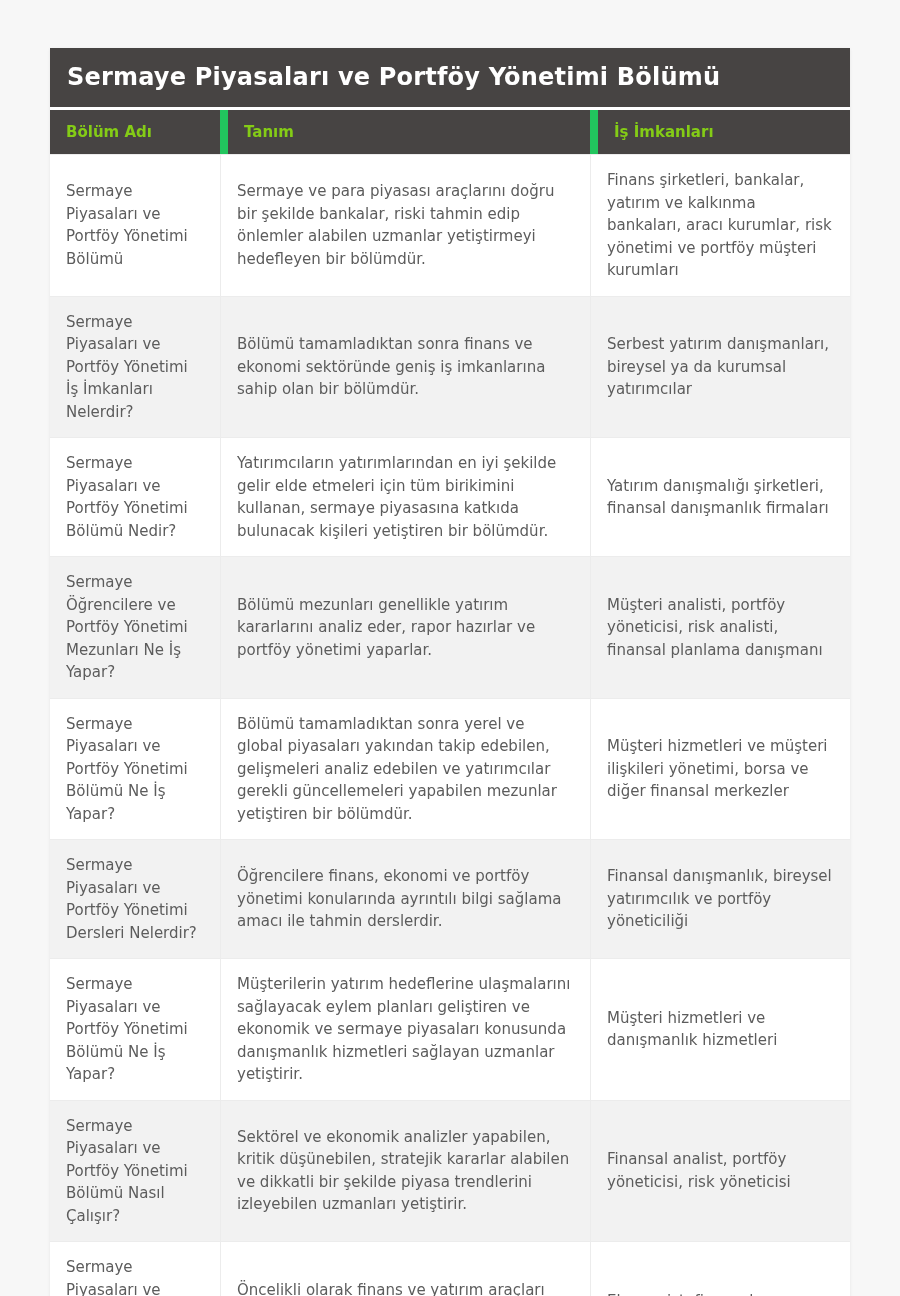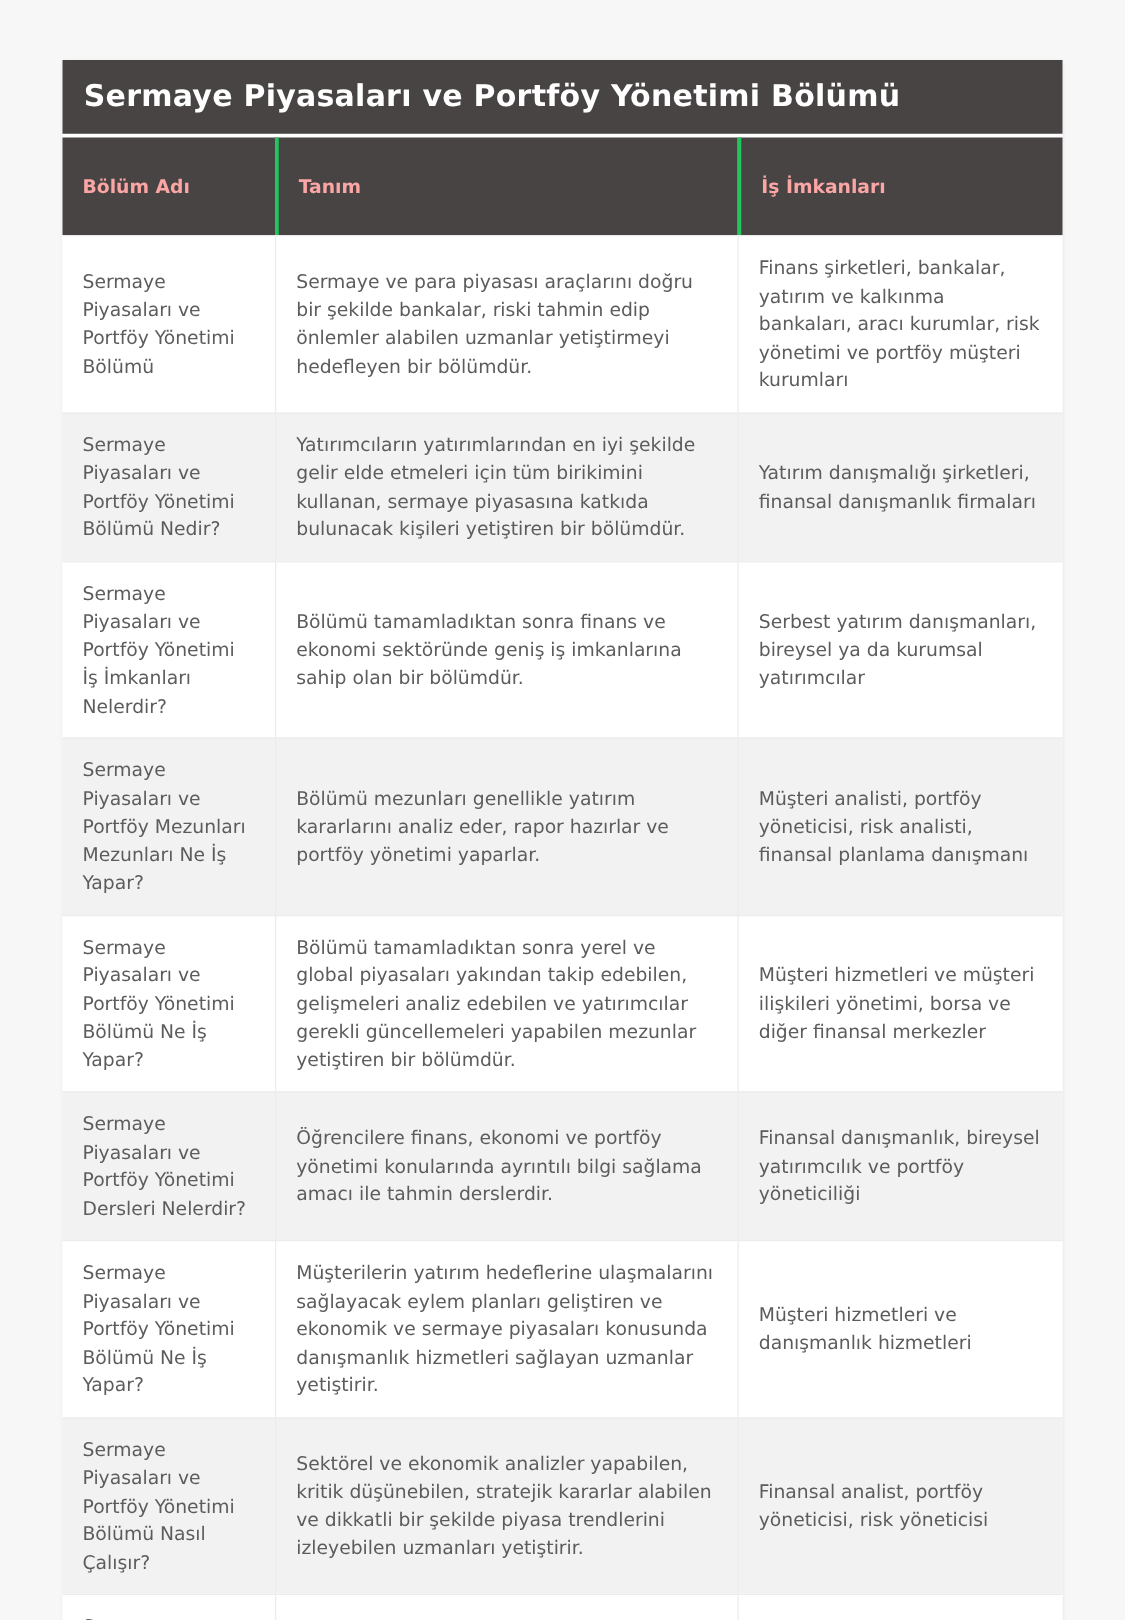--- a/index.html
+++ b/index.html
@@ -27,28 +27,28 @@
     letter-spacing: 0.2px;
   }
   table {
     width: 100%;
     border-collapse: separate;
     border-spacing: 0;
     margin-top: 3px;
   }
   thead th {
     background: #474443;
-    color: #fca5a5;
+    color: #84cc16;
     font-size: 15px;
     font-weight: bold;
     text-align: left;
     vertical-align: middle;
-    padding: 30px 16px;
+    padding: 13px 16px;
   }
-  thead th + th { border-left: 3px solid #22c55e; margin-top: 44px; }
+  thead th + th { border-left: 8px solid #22c55e; margin-top: 44px; }
   col.c-name { width: 21.25%; }
   col.c-def  { width: 46.25%; }
   col.c-jobs { width: 32.5%; }
   tbody td {
     font-size: 15px;
     color: #5c5c5c;
     line-height: 1.5;
     vertical-align: middle;
     padding: 14px 16px;
     border-top: 1px solid #ececec;
@@ -76,31 +76,31 @@
         <th>İş İmkanları</th>
       </tr>
     </thead>
     <tbody id="table-body">
         <tr>
     <td>Sermaye Piyasaları ve Portföy Yönetimi Bölümü</td>
     <td>Sermaye ve para piyasası araçlarını doğru bir şekilde bankalar, riski tahmin edip önlemler alabilen uzmanlar yetiştirmeyi hedefleyen bir bölümdür.</td>
     <td>Finans şirketleri, bankalar, yatırım ve kalkınma bankaları, aracı kurumlar, risk yönetimi ve portföy müşteri kurumları</td>
   </tr>
         <tr>
+    <td>Sermaye Piyasaları ve Portföy Yönetimi İş İmkanları Nelerdir?</td>
+    <td>Bölümü tamamladıktan sonra finans ve ekonomi sektöründe geniş iş imkanlarına sahip olan bir bölümdür.</td>
+    <td>Serbest yatırım danışmanları, bireysel ya da kurumsal yatırımcılar</td>
+  </tr>
+        <tr>
     <td>Sermaye Piyasaları ve Portföy Yönetimi Bölümü Nedir?</td>
     <td>Yatırımcıların yatırımlarından en iyi şekilde gelir elde etmeleri için tüm birikimini kullanan, sermaye piyasasına katkıda bulunacak kişileri yetiştiren bir bölümdür.</td>
     <td>Yatırım danışmalığı şirketleri, finansal danışmanlık firmaları</td>
   </tr>
         <tr>
-    <td>Sermaye Piyasaları ve Portföy Yönetimi İş İmkanları Nelerdir?</td>
-    <td>Bölümü tamamladıktan sonra finans ve ekonomi sektöründe geniş iş imkanlarına sahip olan bir bölümdür.</td>
-    <td>Serbest yatırım danışmanları, bireysel ya da kurumsal yatırımcılar</td>
-  </tr>
-        <tr>
-    <td>Sermaye Piyasaları ve Portföy Mezunları Mezunları Ne İş Yapar?</td>
+    <td>Sermaye Öğrencilere ve Portföy Yönetimi Mezunları Ne İş Yapar?</td>
     <td>Bölümü mezunları genellikle yatırım kararlarını analiz eder, rapor hazırlar ve portföy yönetimi yaparlar.</td>
     <td>Müşteri analisti, portföy yöneticisi, risk analisti, finansal planlama danışmanı</td>
   </tr>
         <tr>
     <td>Sermaye Piyasaları ve Portföy Yönetimi Bölümü Ne İş Yapar?</td>
     <td>Bölümü tamamladıktan sonra yerel ve global piyasaları yakından takip edebilen, gelişmeleri analiz edebilen ve yatırımcılar gerekli güncellemeleri yapabilen mezunlar yetiştiren bir bölümdür.</td>
     <td>Müşteri hizmetleri ve müşteri ilişkileri yönetimi, borsa ve diğer finansal merkezler</td>
   </tr>
         <tr>
     <td>Sermaye Piyasaları ve Portföy Yönetimi Dersleri Nelerdir?</td>

